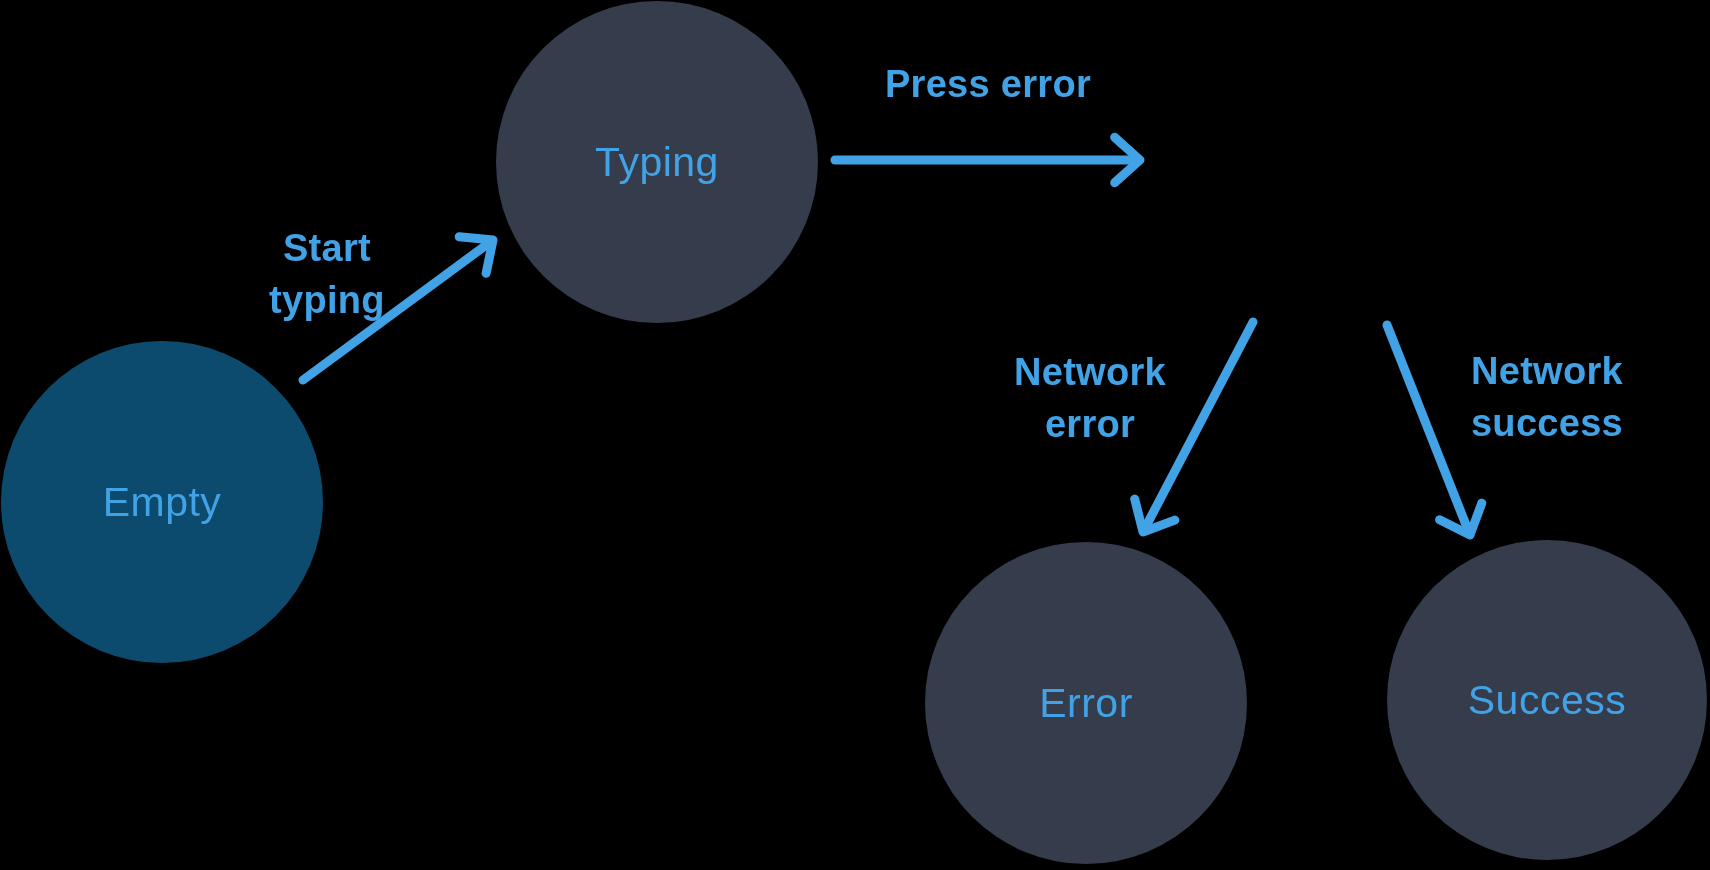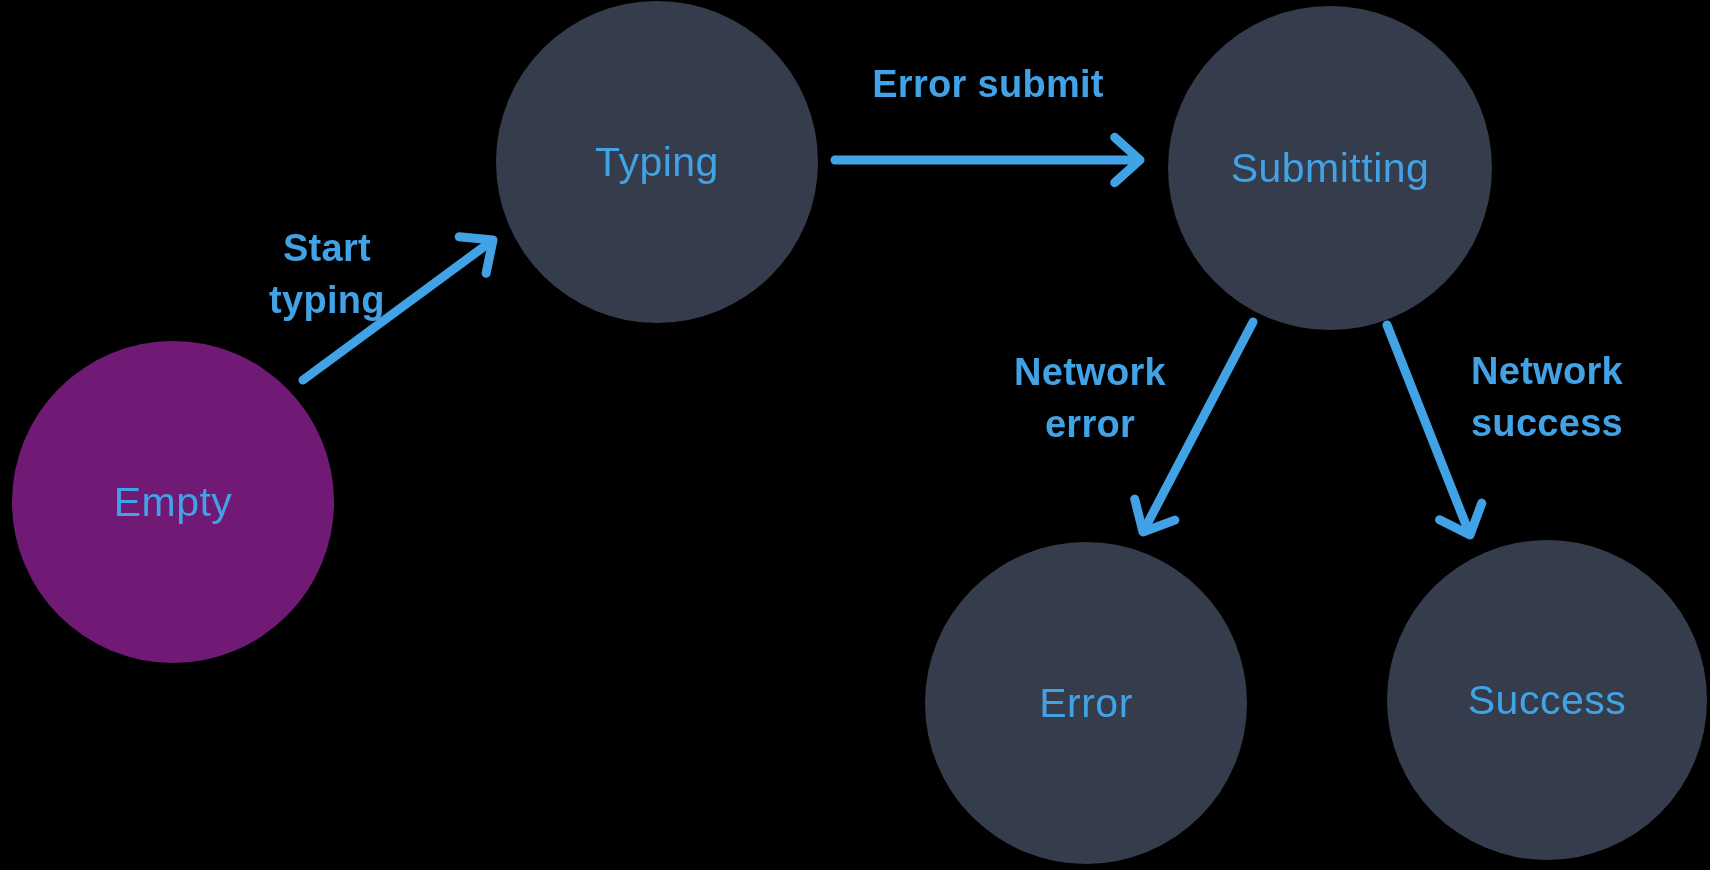--- a/index.html
+++ b/index.html
@@ -62,41 +62,38 @@
       </g>
       <g fill="none" stroke="#42A2E6" stroke-width="9" stroke-linecap="round" stroke-linejoin="round">
         <line x1="1253" y1="322" x2="1144.4" y2="529.3"></line>
         <path d="M1134.7 499.0 L1143 532 L1174.8 520.1"></path>
       </g>
       <g fill="none" stroke="#42A2E6" stroke-width="9" stroke-linecap="round" stroke-linejoin="round">
         <line x1="1387" y1="325" x2="1468.9" y2="532.2"></line>
         <path d="M1439.6 519.8 L1470 535 L1481.8 503.1"></path>
       </g>
     </svg>
-<div class="state-node" style="left: 12px; top: 341px; width: 322px; height: 322px; background: #701a75; text-align: center;">
+<div class="state-node" style="left: 1px; top: 341px; width: 322px; height: 322px; background: #0c4a6e; text-align: center;">
       <span class="state-label" style="color: rgb(66, 162, 230);">Empty</span>
     </div>
     <div class="state-node" style="left: 496px; top: 1px; width: 322px; height: 322px; background: rgb(53, 60, 75);">
       <span class="state-label" style="color: rgb(66, 162, 230);">Typing</span>
-    </div>
-    <div class="state-node" style="left: 1168px; top: 6px; width: 324px; height: 324px; background: rgb(53, 60, 75);">
-      <span class="state-label" style="color: rgb(66, 162, 230);">Submitting</span>
     </div>
     <div class="state-node" style="left: 925px; top: 542px; width: 322px; height: 322px; background: rgb(53, 60, 75);">
       <span class="state-label" style="color: rgb(66, 162, 230);">Error</span>
     </div>
     <div class="state-node" style="left: 1387px; top: 540px; width: 320px; height: 320px; background: rgb(53, 60, 75);">
       <span class="state-label" style="color: rgb(66, 162, 230);">Success</span>
     </div>
     <div class="transition-label" style="left: 327px; top: 238px; color: rgb(66, 162, 230); margin-top: 36px;">
       <div>Start</div>
       <div>typing</div>
     </div>
     <div class="transition-label" style="left: 988px; top: 84px; color: rgb(66, 162, 230);">
-      <div>Error submit</div>
+      <div>Press error</div>
     </div>
     <div class="transition-label" style="left: 1090px; top: 398px; color: rgb(66, 162, 230);">
       <div>Network</div>
       <div>error</div>
     </div>
     <div class="transition-label" style="left: 1547px; top: 397px; color: rgb(66, 162, 230);">
       <div>Network</div>
       <div>success</div>
     </div>
   </div>

